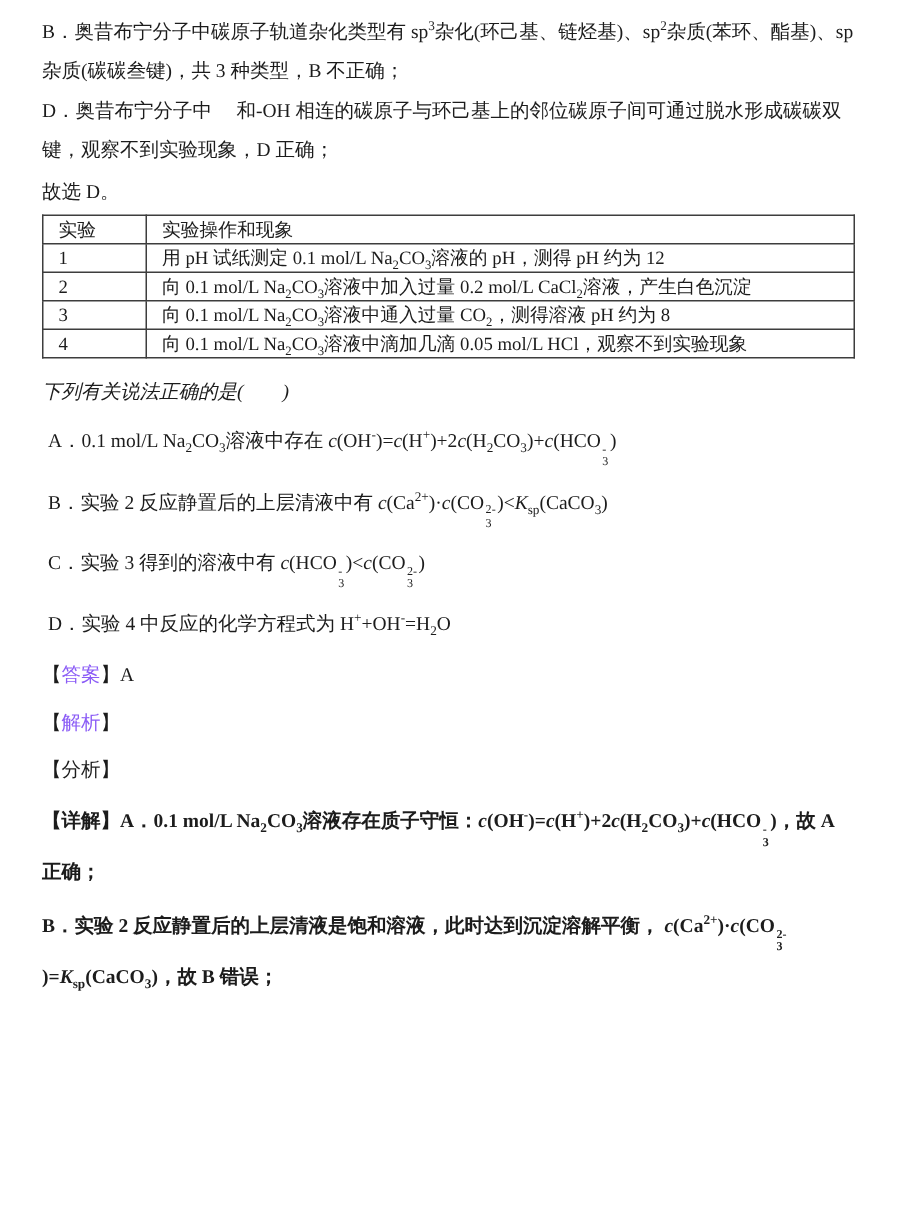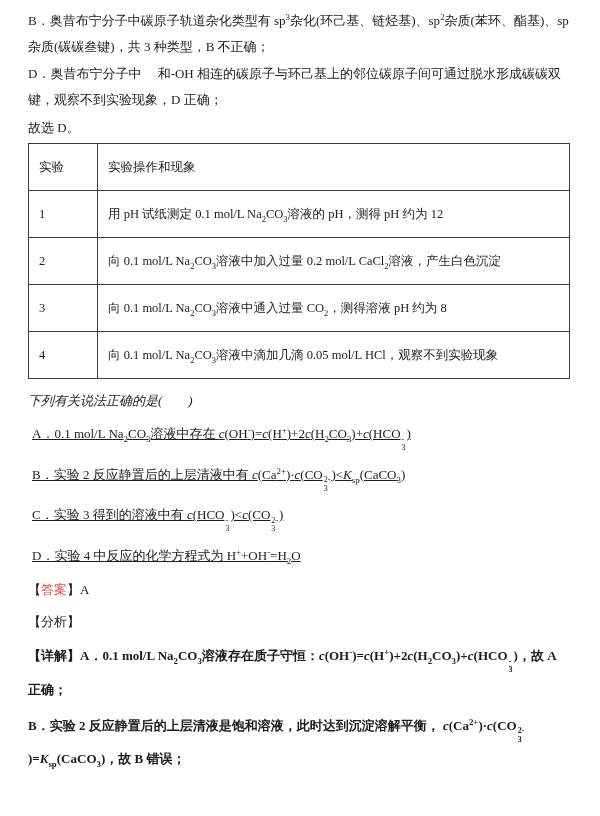--- a/index.html
+++ b/index.html
@@ -12,29 +12,29 @@
   .para{margin:0 0 2px;line-height:1.98;}
   .q-intro{margin:3px 0 5px;line-height:1.9;}
   sub,sup{font-size:0.68em;line-height:0;}
   em{font-style:italic;}
   
   .stk{display:inline-flex;flex-direction:column;align-items:flex-start;
        vertical-align:-0.45em;line-height:1.05;font-size:0.62em;margin:0 1px;}
   .stk .st,.stk .sb{display:block;}
   table.exp{width:100%;border-collapse:collapse;margin:2px 0 10px;}
   table.exp th,table.exp td{
-    border:1px solid #3d3d3d;padding:14px 10px;line-height:1.45;
+    border:1px solid #3d3d3d;padding:0 10px;line-height:1.45;
     font-weight:normal;text-align:left;vertical-align:middle;font-size:12.5px;
   }
   table.exp th.col-op{}
   table.exp .col-id{width:48px;}
   .stem{margin:0 0 8px;line-height:1.9;font-style:italic;}
-  .opt{margin:0 0 10px;line-height:1.9;padding-left:4px;text-decoration:underline;}
+  .opt{margin:0 0 10px;line-height:1.9;padding-left:4px;}
   .tagline{margin:0 0 8px;line-height:1.8;}
-  .blue{color:#ef4444;}
+  .blue{color:#8b5cf6;}
   .b2 .para2{margin:0 0 7px;line-height:2.25;font-weight:bold;}
 </style>
 </head>
 <body>
 
 <div class="page">
 
   <div class="b1">
     <p class="para">B．奥昔布宁分子中碳原子轨道杂化类型有 sp<sup>3</sup>杂化(环己基、链烃基)、sp<sup>2</sup>杂质(苯环、酯基)、sp 杂质(碳碳叁键)，共 3 种类型，B 不正确；</p>
     <p class="para">D．奥昔布宁分子中　 和-OH 相连的碳原子与环己基上的邻位碳原子间可通过脱水形成碳碳双键，观察不到实验现象，D 正确；</p>
@@ -85,20 +85,21 @@
           <span class="sb">3</span>
         </span>)&lt;<em>c</em>(CO<span class="stk">
           <span class="st">2-</span>
           <span class="sb">3</span>
         </span>)</p>
     <p class="opt">D．实验 4 中反应的化学方程式为 H<sup>+</sup>+OH<sup>-</sup>=H<sub>2</sub>O</p>
   </div>
 
   <p class="tagline"><span>【</span><span class="blue">答案</span><span>】</span><span>A</span></p>
 
+  <p class="tagline"><span>【</span><span class="blue">解析</span><span>】</span></p>
 
   <p class="tagline">【分析】</p>
 
   <div class="b2">
     <p class="para2">【详解】A．0.1 mol/L Na<sub>2</sub>CO<sub>3</sub>溶液存在质子守恒：<em>c</em>(OH<sup>-</sup>)=<em>c</em>(H<sup>+</sup>)+2<em>c</em>(H<sub>2</sub>CO<sub>3</sub>)+<em>c</em>(HCO<span class="stk">
           <span class="st">-</span>
           <span class="sb">3</span>
         </span>)，故 A 正确；</p>
     <p class="para2">B．实验 2 反应静置后的上层清液是饱和溶液，此时达到沉淀溶解平衡， <em>c</em>(Ca<sup>2+</sup>)·<em>c</em>(CO<span class="stk">
           <span class="st">2-</span>

